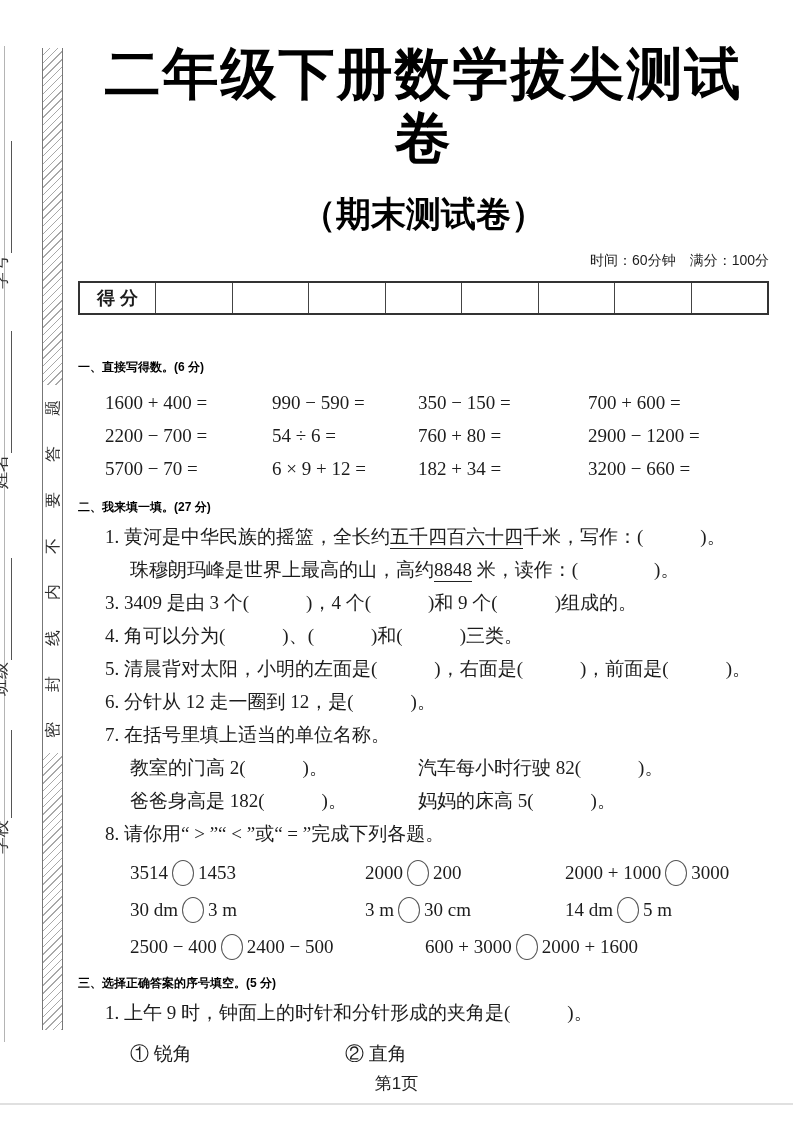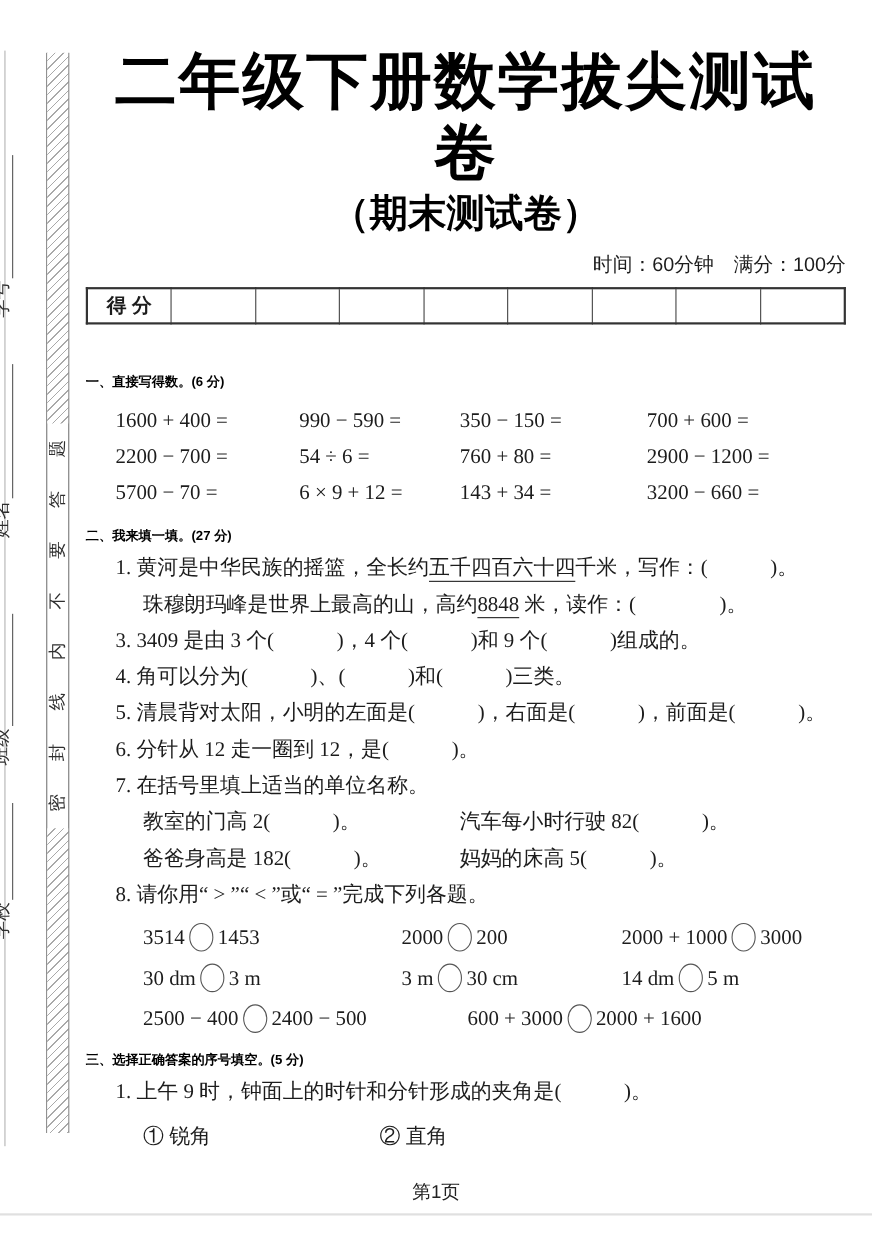--- a/index.html
+++ b/index.html
@@ -26,22 +26,22 @@
   .seal-label .blank{display:inline-block;border-bottom:1px solid #555;height:18px;margin-left:2px;}
   .lbl-xuehao{left:12px;top:263px;width:160px;}
   .lbl-xingming{left:12px;top:463px;width:170px;}
   .lbl-banji{left:12px;top:670px;width:150px;}
   .lbl-xuexiao{left:12px;top:828px;width:135px;}
   
   .content{position:absolute;left:78px;top:42px;width:691px;}
   .title{font-family:"Liberation Sans","DejaVu Sans",sans-serif;font-weight:900;
          font-size:56px;line-height:64px;text-align:center;letter-spacing:2px;margin:0;color:#000;}
   .subtitle{font-family:"Liberation Sans",sans-serif;font-weight:800;font-size:35px;
-            line-height:46px;text-align:center;margin-top:1px;color:#000;}
-  .meta{font-size:18px;text-align:right;margin-top:12px;line-height:23px;font-family:"Liberation Sans",sans-serif;}
+            line-height:46px;text-align:center;margin-top:21px;color:#000;}
+  .meta{font-size:14px;text-align:right;margin-top:12px;line-height:23px;font-family:"Liberation Sans",sans-serif;}
   table.score{width:100%;border-collapse:collapse;margin-top:9px;table-layout:fixed;}
   table.score td{border:1px solid #444;height:30px;text-align:center;
                  font-family:"Liberation Sans",sans-serif;font-size:18px;font-weight:700;padding:0;}
   table.score{border:2px solid #333;}
   td.colhead{width:62px;}
   .sec-heading{font-family:"Liberation Sans",sans-serif;font-weight:800;font-size:12px;
                line-height:25px;margin-top:0;color:#000;}
   .mt-sec1{margin-top:40px;}
   .mt-sec2{margin-top:10px;}
   .mt-sec3{margin-top:6px;}
@@ -133,21 +133,21 @@
       </div>
       <div class="calc-row">
         <span>2200 − 700 =</span>
         <span>54 ÷ 6 =</span>
         <span>760 + 80 =</span>
         <span>2900 − 1200 =</span>
       </div>
       <div class="calc-row">
         <span>5700 − 70 =</span>
         <span>6 × 9 + 12 =</span>
-        <span>143 + 34 =</span>
+        <span>182 + 34 =</span>
         <span>3200 − 660 =</span>
       </div>
     </div>
 
     <div class="sec-heading mt-sec2">二、我来填一填。(27 分)</div>
     <div class="sec-body">
       <div class="item">
         <span>1.  黄河是中华民族的摇篮，全长约</span><span class="ul">五千四百六十四</span><span>千米，写作：(　　　)。</span>
       </div>
       <div class="item indent">

